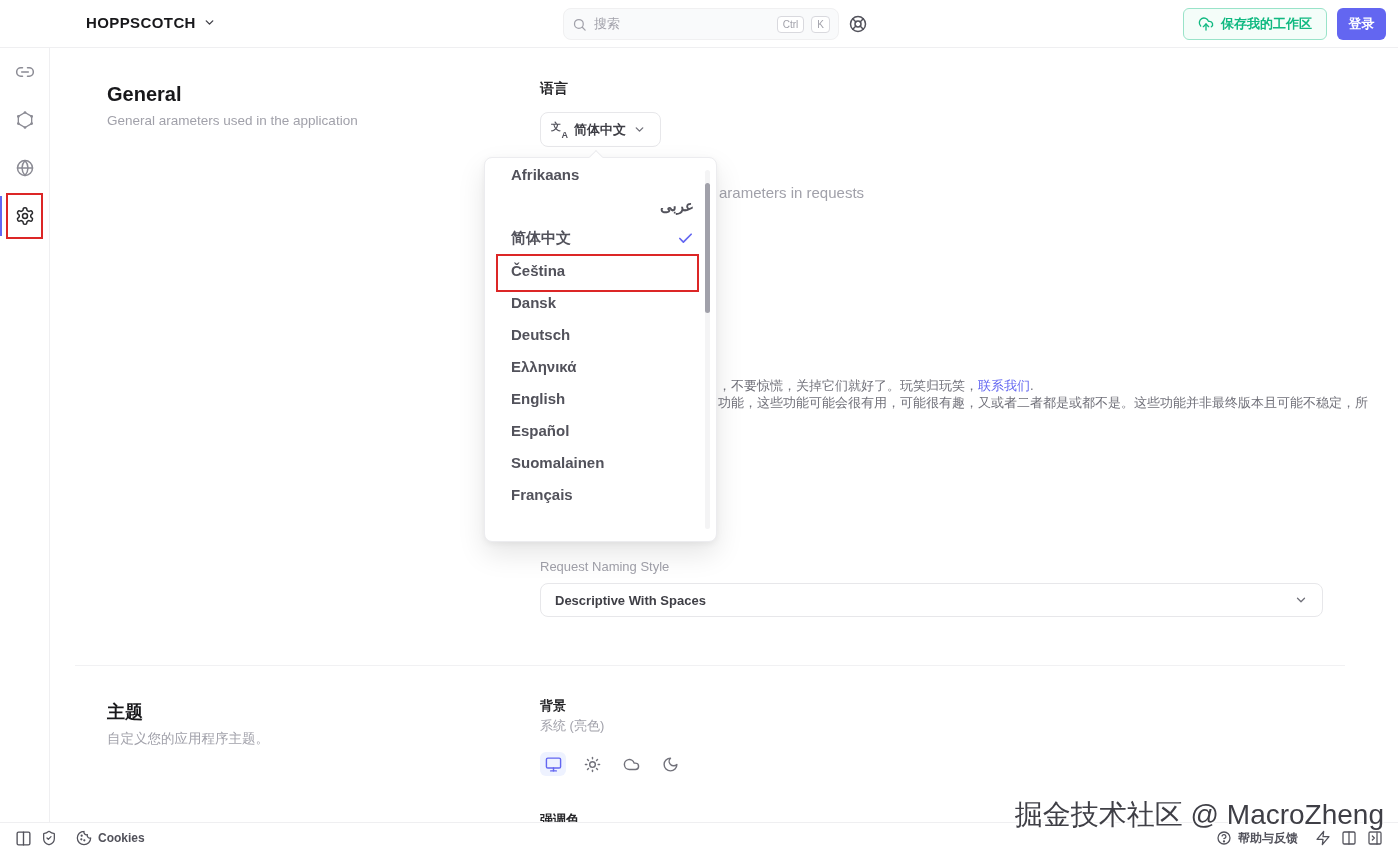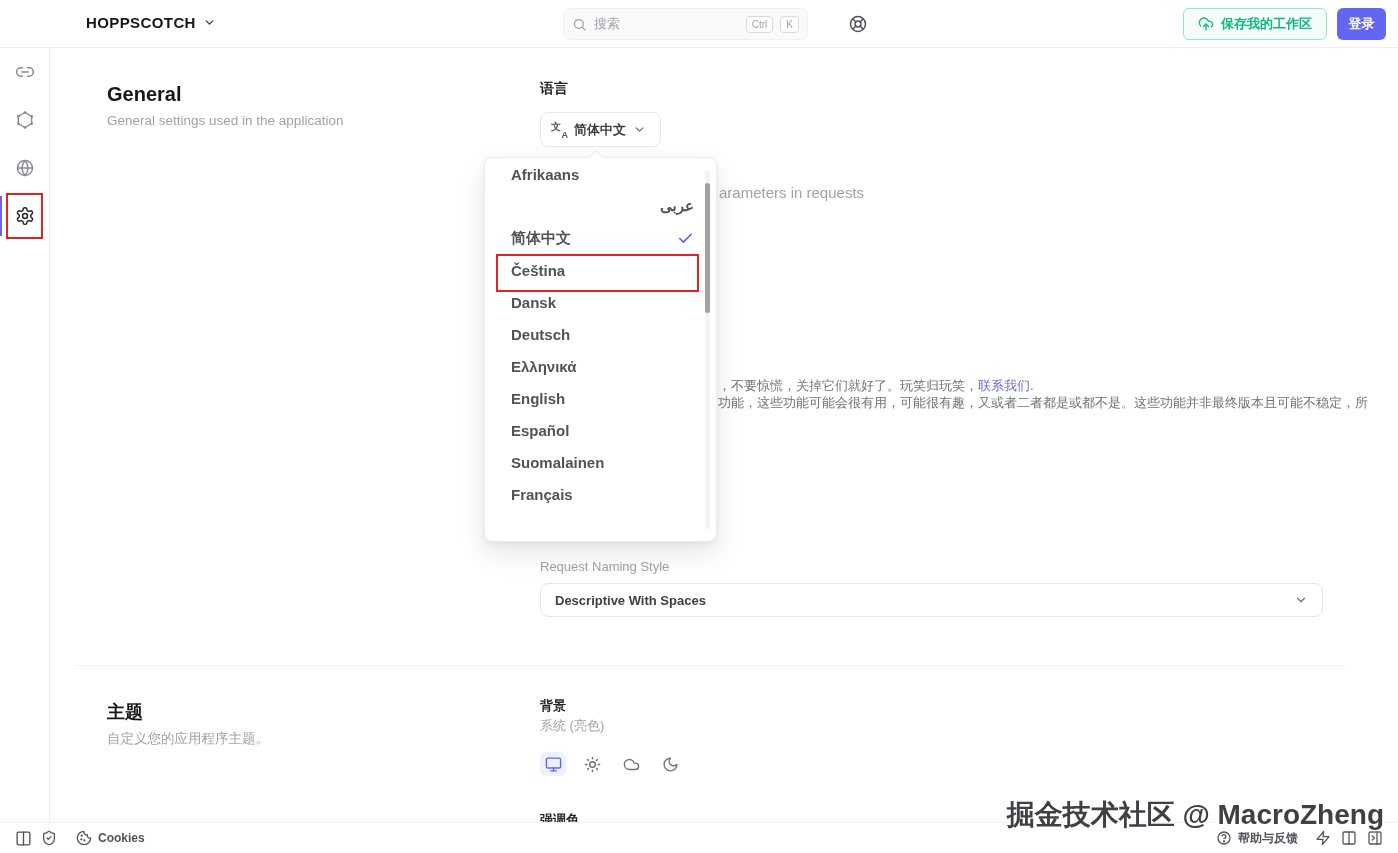--- a/index.html
+++ b/index.html
@@ -6,21 +6,21 @@
   html,body { width:1398px; height:853px; overflow:hidden; background:#fff;
     font-family:"Liberation Sans", sans-serif; }
   .app { position:relative; width:1398px; height:853px; background:#22c55e; }
 
   
   .topbar { position:absolute; top:0; left:0; right:0; height:48px; background:#fff;
     border-bottom:1px solid #efeff1; z-index:5; }
   .logo { position:absolute; left:86px; top:14px; display:flex; align-items:center; gap:7px;
     font-weight:700; font-size:15px; letter-spacing:.4px; color:#18181b; cursor:pointer; }
   .logo svg { stroke:#3f3f46; }
-  .searchbox { position:absolute; left:563px; top:8px; width:245px; height:32px;
+  .searchbox { position:absolute; left:563px; top:8px; width:276px; height:32px;
     background:#f9fafb; border:1px solid #f0f0f1; border-radius:8px; display:flex;
     align-items:center; padding:0 8px; gap:7px; cursor:text; }
   .searchbox .ph { color:#a1a1aa; font-size:13px; flex:1; }
   .kbd { border:1px solid #d9d9de; border-radius:4px; font-size:10px; color:#a1a1aa;
     padding:2px 5px; background:#fff; }
   .help-circle { position:absolute; left:848px; top:14px; width:20px; height:20px; cursor:pointer; }
   .btn-save { position:absolute; left:1183px; top:8px; height:32px; display:flex; align-items:center;
     gap:7px; padding:0 14px; border:1px solid #99e3c9; background:#f4fdf9; color:#10b981;
     font-size:13px; font-weight:700; border-radius:6px; cursor:pointer; }
   .btn-login { position:absolute; left:1337px; top:8px; height:32px; width:49px;
@@ -95,21 +95,21 @@
   
   .footer { position:absolute; left:0; right:0; bottom:0; height:31px; background:#fff;
     border-top:1px solid #efeff1; z-index:20; display:flex; align-items:center;
     justify-content:space-between; padding:0 10px; }
   .f-left, .f-right { display:flex; align-items:center; }
   .f-ic { width:26px; height:22px; display:flex; align-items:center; justify-content:center;
     color:#52525b; cursor:pointer; }
   .f-cookies, .f-help { display:flex; align-items:center; gap:6px; font-size:12px; font-weight:700;
     color:#52525b; cursor:pointer; }
 
-  .watermark { position:absolute; right:14px; top:796px; z-index:30; font-size:28px; font-weight:700;
+  .watermark { position:absolute; right:14px; top:796px; z-index:30; font-size:28px; font-weight:400;
     color:#3f3f46; white-space:nowrap; pointer-events:none;
     text-shadow:-1px -1px 0 #fff, 1px -1px 0 #fff, -1px 1px 0 #fff, 1px 1px 0 #fff, 0 0 6px rgba(255,255,255,.9); }
 
   svg.ic { display:block; }
 </style>
 </head>
 <body>
 
 <div class="app">
 
@@ -186,21 +186,21 @@
       <svg class="ic" width="20" height="20" viewBox="0 0 24 24" fill="none" stroke="currentColor" stroke-width="1.8" stroke-linecap="round" stroke-linejoin="round">
           <path d="M12.22 2h-.44a2 2 0 0 0-2 2v.18a2 2 0 0 1-1 1.73l-.43.25a2 2 0 0 1-2 0l-.15-.08a2 2 0 0 0-2.73.73l-.22.38a2 2 0 0 0 .73 2.73l.15.1a2 2 0 0 1 1 1.72v.51a2 2 0 0 1-1 1.74l-.15.09a2 2 0 0 0-.73 2.73l.22.38a2 2 0 0 0 2.73.73l.15-.08a2 2 0 0 1 2 0l.43.25a2 2 0 0 1 1 1.73V20a2 2 0 0 0 2 2h.44a2 2 0 0 0 2-2v-.18a2 2 0 0 1 1-1.73l.43-.25a2 2 0 0 1 2 0l.15.08a2 2 0 0 0 2.73-.73l.22-.39a2 2 0 0 0-.73-2.73l-.15-.08a2 2 0 0 1-1-1.74v-.5a2 2 0 0 1 1-1.74l.15-.09a2 2 0 0 0 .73-2.73l-.22-.38a2 2 0 0 0-2.73-.73l-.15.08a2 2 0 0 1-2 0l-.43-.25a2 2 0 0 1-1-1.73V4a2 2 0 0 0-2-2z"></path>
           <circle cx="12" cy="12" r="3"></circle>
         </svg>
     </div>
     <div class="annot-gear"></div>
   </div>
 
   <div class="content">
     <div class="h-general">General</div>
-    <div class="sub-general">General settings used in the application</div>
+    <div class="sub-general">General arameters used in the application</div>
 
     <div class="lbl-lang">语言</div>
     <div class="lang-btn">
       <span class="tr-icon">
           <span class="zh">文</span>
           <span class="en">A</span>
         </span>
       <span class="val">简体中文</span>
       <svg class="ic" width="13" height="13" viewBox="0 0 24 24" fill="none" stroke="#71717a" stroke-width="2.5" stroke-linecap="round" stroke-linejoin="round">
           <polyline points="6 9 12 15 18 9"></polyline>

